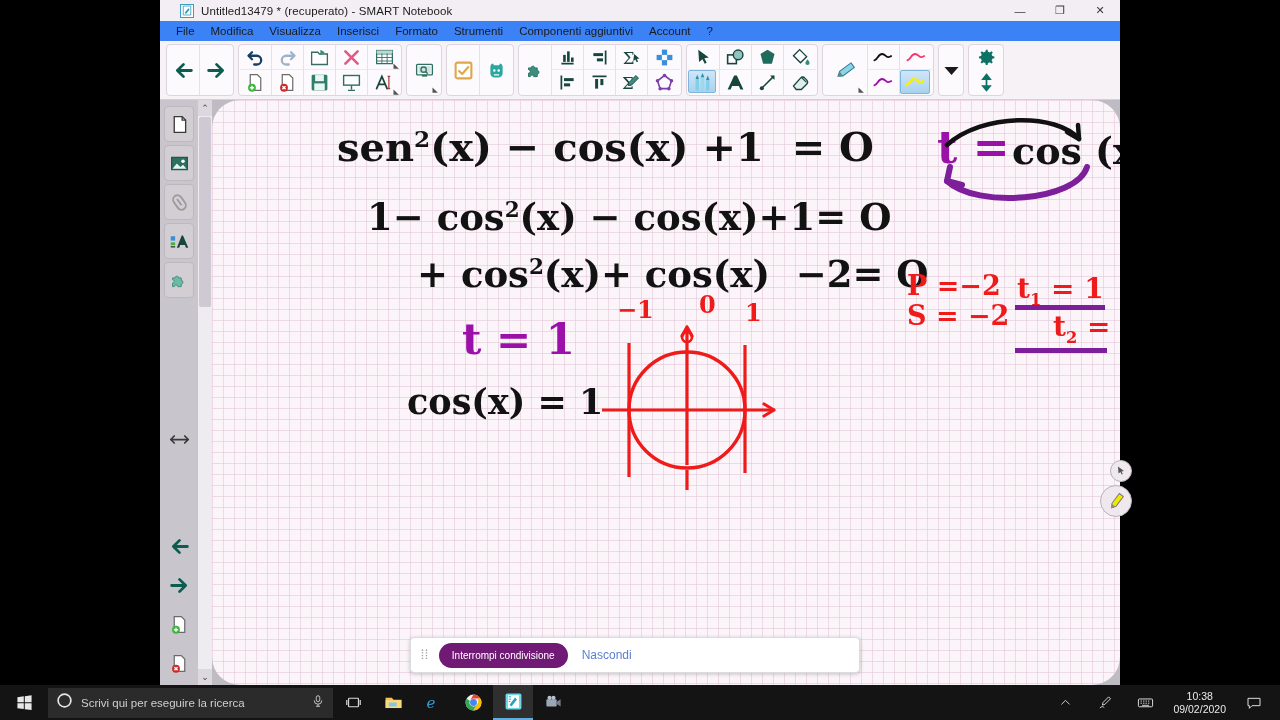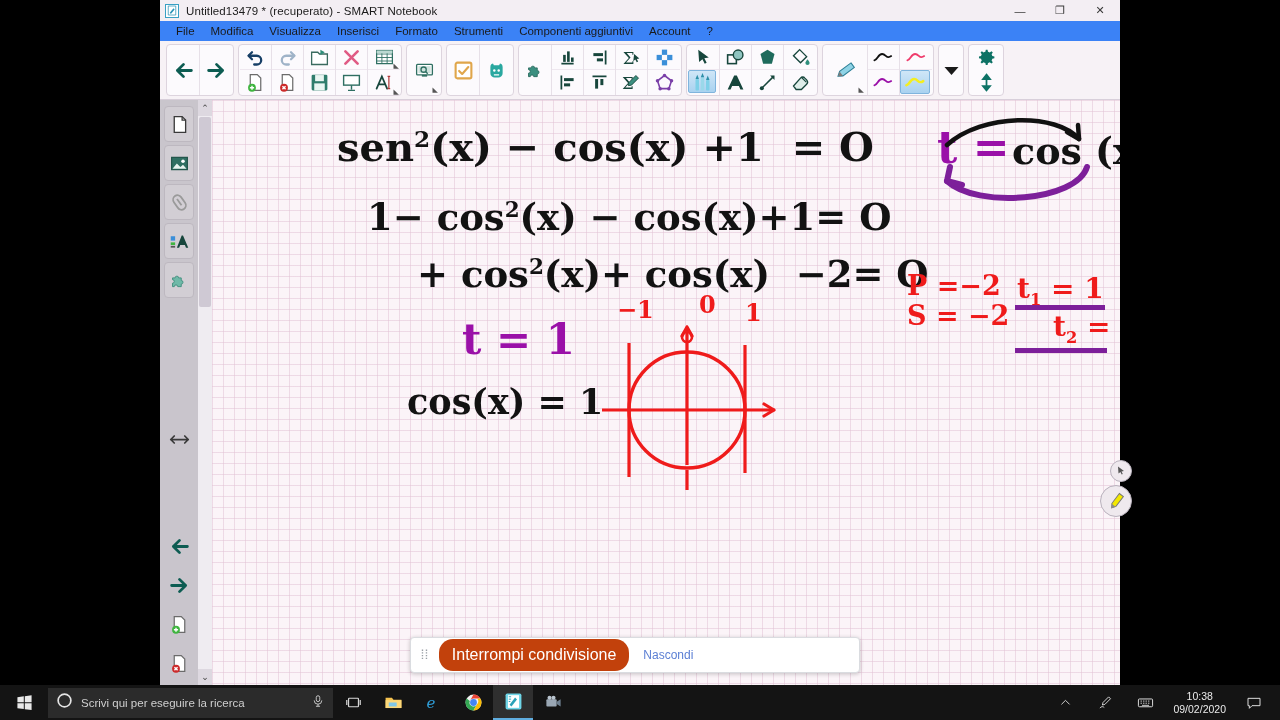--- a/index.html
+++ b/index.html
@@ -14,21 +14,21 @@
   
   #app-window {
     position: absolute; left: 160px; top: 0; width: 960px; height: 685px;
     background: #f5eef2;
     display: flex; flex-direction: column;
   }
 
   
   .titlebar {
     height: 21px; background: #f3eef3; display: flex; align-items: center;
-    padding-left: 5px; position: relative;
+    padding-left: 20px; position: relative;
   }
   .title-icon {
     width: 14px; height: 14px; margin-right: 7px;
     background: #ffffff; border: 1px solid #39a0c4;
     display: flex; align-items: center; justify-content: center;
     font-size: 10px; color: #1f7fa0; line-height: 1;
   }
   .title-text { font-size: 11.5px; color: #1a1a1a; letter-spacing: .1px; }
   .win-btns { position: absolute; right: 0; top: 0; height: 21px; display: flex; }
   .win-btn {
@@ -102,20 +102,21 @@
 
   .canvaswrap { flex: 1; position: relative; background:#bfbbc2; padding:0; }
   .canvas {
     position:absolute; left:0; top:0; right:0; bottom:0;
     background-color: #fbf4f8;
     background-image:
       linear-gradient(to right, rgba(227,196,214,.55) 1px, transparent 1px),
       linear-gradient(to bottom, rgba(227,196,214,.55) 1px, transparent 1px);
     background-size: 11px 11px;
     overflow: hidden;
+    border-radius: 28px;
   }
 
   
   .float-w {
     position: absolute; right: -12px; border-radius: 50%;
     background: #efe9ee; border: 1px solid #b9b2bd;
     display:flex; align-items:center; justify-content:center;
   }
   #float-cursor { width: 22px; height: 22px; top: 360px; }
   #float-pen { width: 32px; height: 32px; top: 385px; }
@@ -124,21 +125,21 @@
   .sharebar {
     position: absolute; left: 250px; bottom: 12px;
     width: 450px; height: 36px; background: #ffffff;
     border: 1px solid #dadce0; border-radius: 4px;
     box-shadow: 0 1px 4px rgba(0,0,0,.22);
     display: flex; align-items: center; padding: 0 10px; gap: 10px;
   }
   .grip { color:#9aa0a6; font-size:13px; letter-spacing:1px; }
   .share-text { font-size: 12px; color: #3c4043; flex: 1; }
   .btn-stop {
-    background: #c2410c; color: #fff; font-size: 16px;
+    background: #701a75; color: #fff; font-size: 10px;
     padding: 7px 13px; border-radius: 14px; border: none; white-space: nowrap;
   }
   .btn-hide { color: #5b7fd4; font-size: 12px; padding: 0 4px; }
 
   
   .taskbar {
     position: absolute; left: 0; bottom: 0; width: 1280px; height: 35px;
     background: #141414; display: flex; align-items: center;
   }
   .tb-start { width: 48px; height: 35px; display:flex; align-items:center; justify-content:center; }

